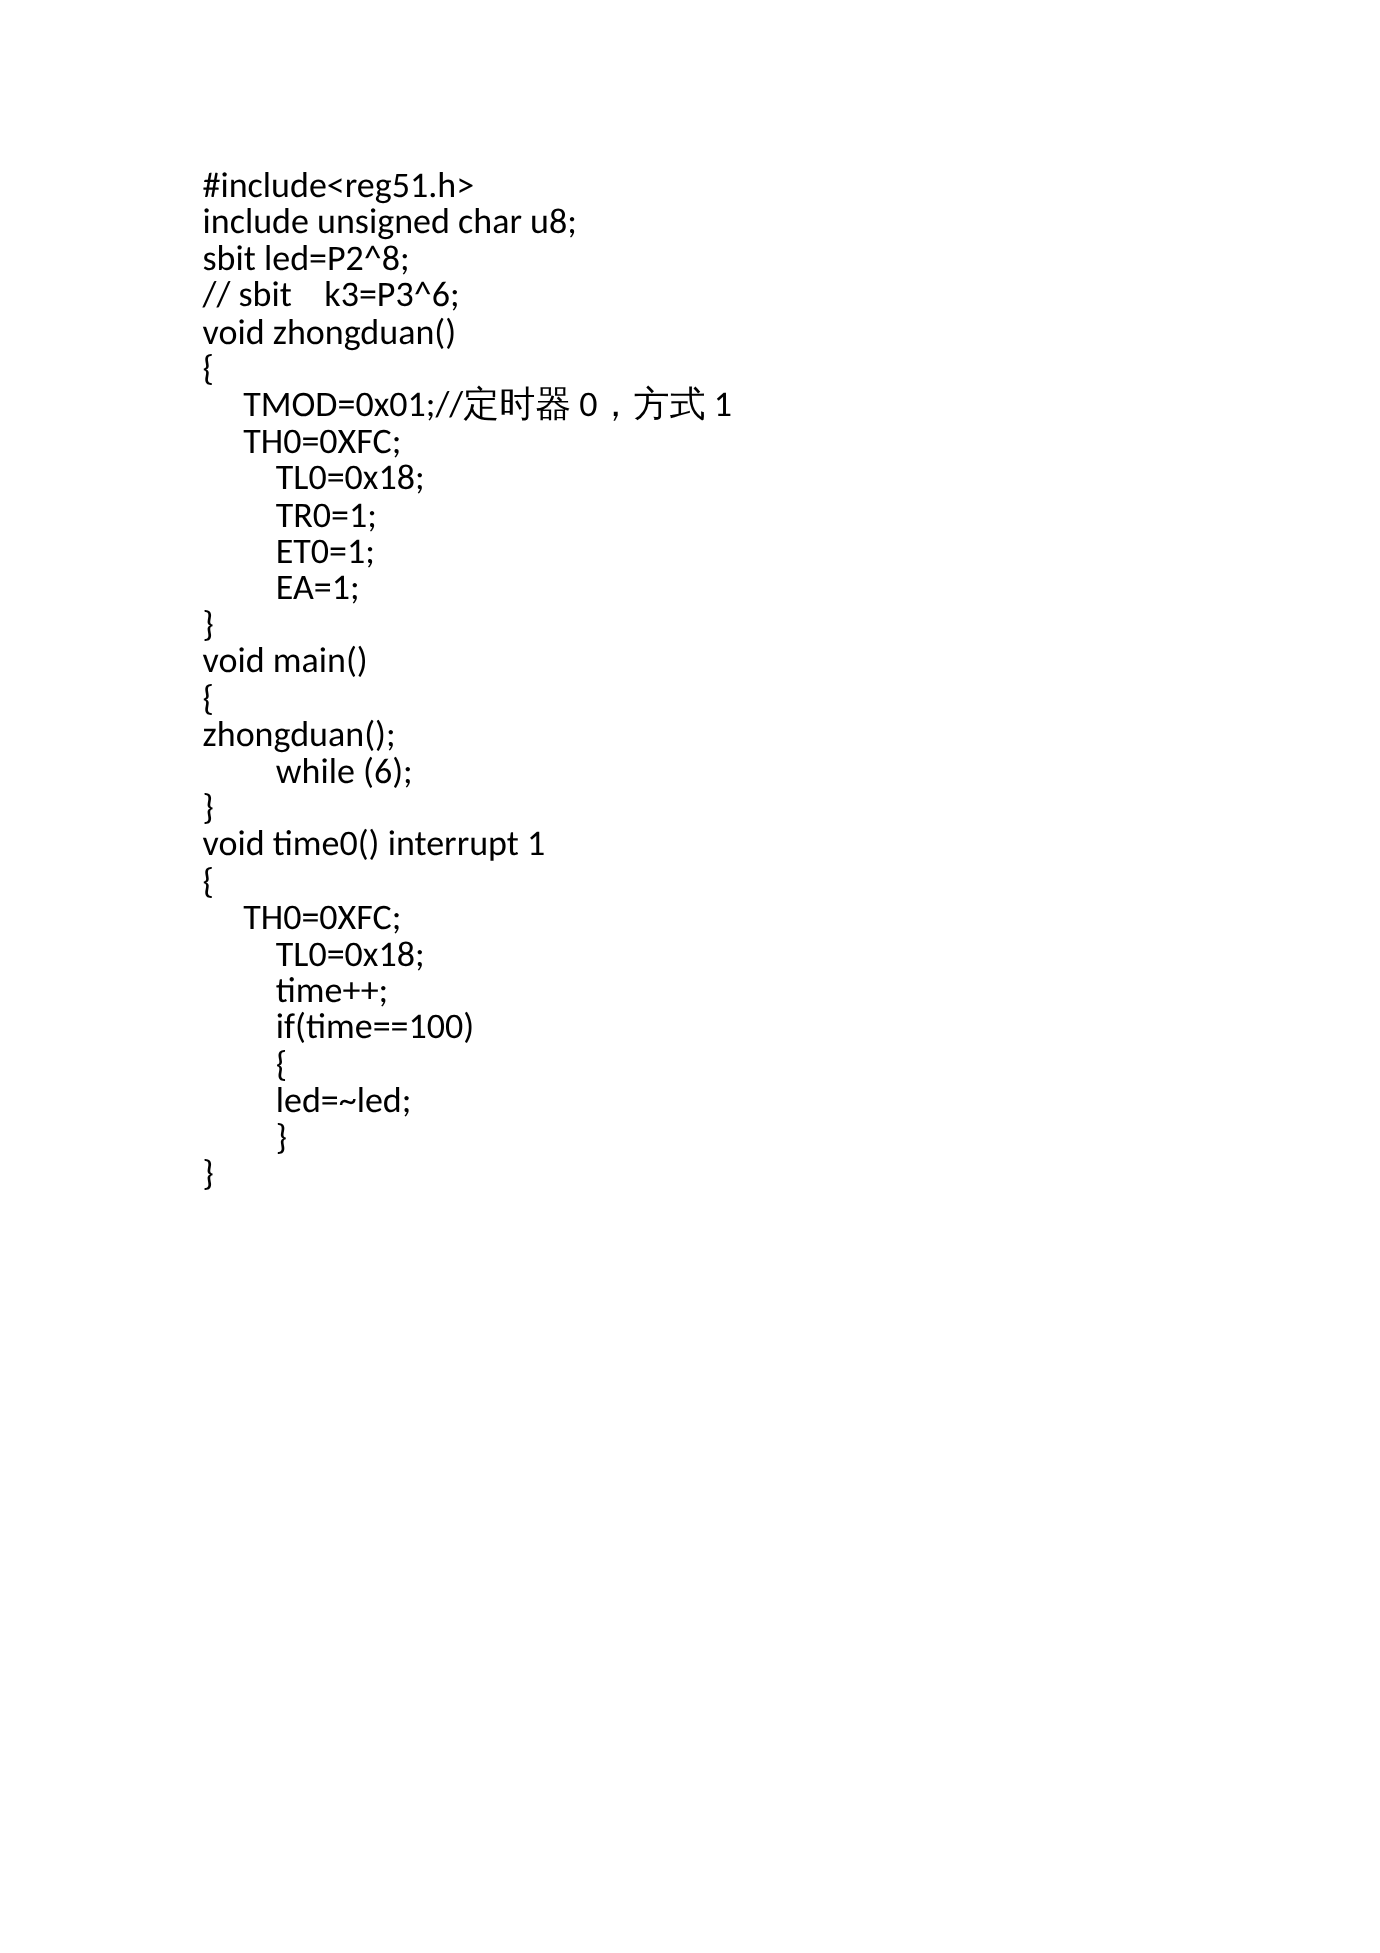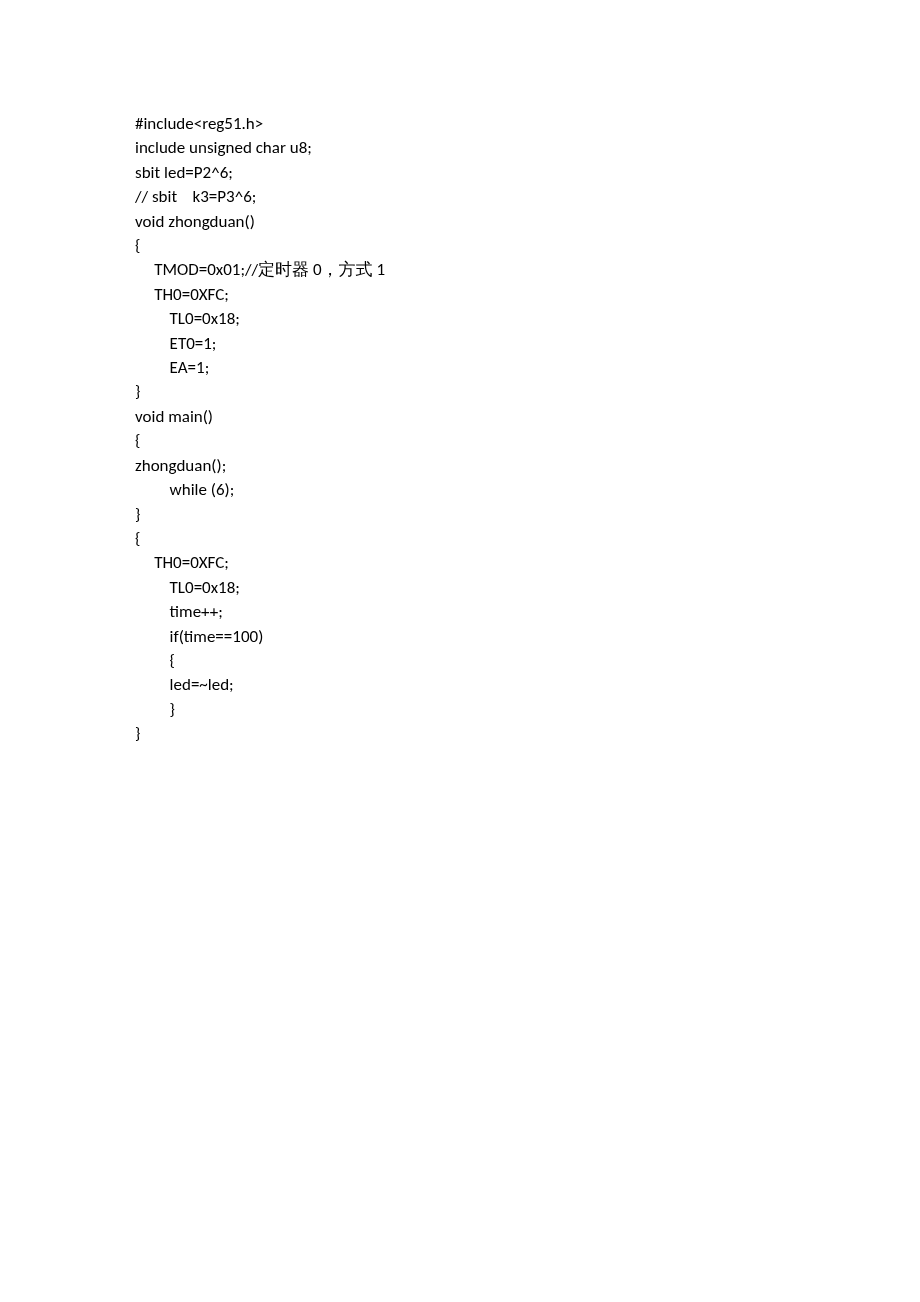--- a/index.html
+++ b/index.html
@@ -6,49 +6,51 @@
     margin: 0;
     padding: 0;
     background: #ffffff;
     width: 920px;
     height: 1302px;
   }
   .page {
     box-sizing: border-box;
     padding: 112px 0 0 135px;
     font-family: Calibri, "Segoe UI", Arial, sans-serif;
-    font-size: 17px;
+    font-size: 24px;
     color: #000000;
     line-height: 24.4px;
   }
   .code-line {
     white-space: pre;
   }
 </style>
 </head>
 <body>
 
 <div class="page">
   <div class="code-line">#include&lt;reg51.h&gt;</div>
   <div class="code-line">include unsigned char u8;</div>
-  <div class="code-line">sbit led=P2^6;</div>
+  <div class="code-line">sbit led=P2^8;</div>
   <div class="code-line">// sbit    k3=P3^6;</div>
   <div class="code-line">void zhongduan()</div>
   <div class="code-line">{</div>
   <div class="code-line">     TMOD=0x01;//定时器 0，方式 1</div>
   <div class="code-line">     TH0=0XFC;</div>
   <div class="code-line">         TL0=0x18;</div>
+  <div class="code-line">         TR0=1;</div>
   <div class="code-line">         ET0=1;</div>
   <div class="code-line">         EA=1;</div>
   <div class="code-line">}</div>
   <div class="code-line">void main()</div>
   <div class="code-line">{</div>
   <div class="code-line">zhongduan();</div>
   <div class="code-line">         while (6);</div>
   <div class="code-line">}</div>
+  <div class="code-line">void time0() interrupt 1</div>
   <div class="code-line">{</div>
   <div class="code-line">     TH0=0XFC;</div>
   <div class="code-line">         TL0=0x18;</div>
   <div class="code-line">         time++;</div>
   <div class="code-line">         if(time==100)</div>
   <div class="code-line">         {</div>
   <div class="code-line">         led=~led;</div>
   <div class="code-line">         }</div>
   <div class="code-line">}</div>
 </div>

